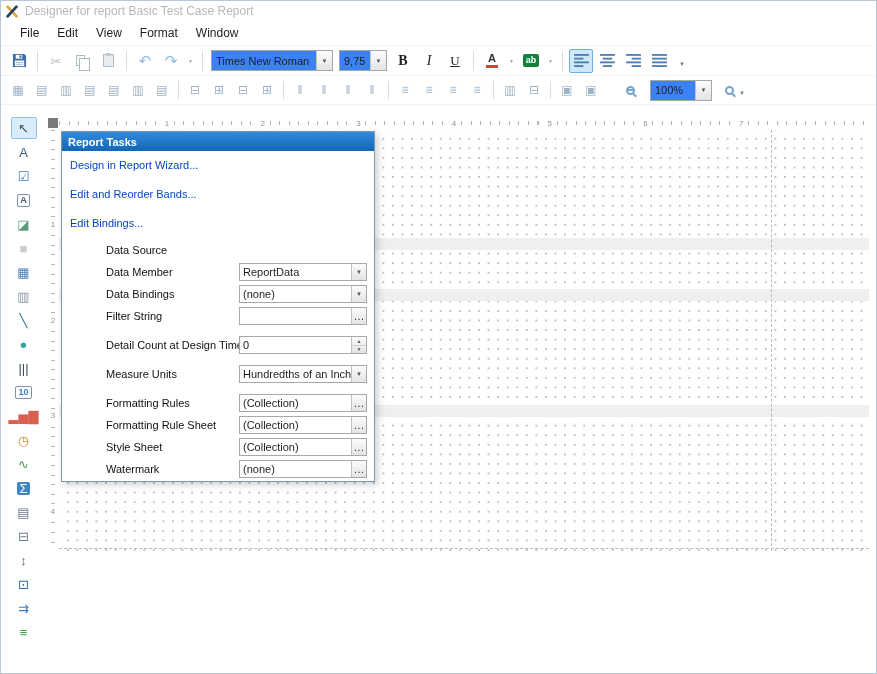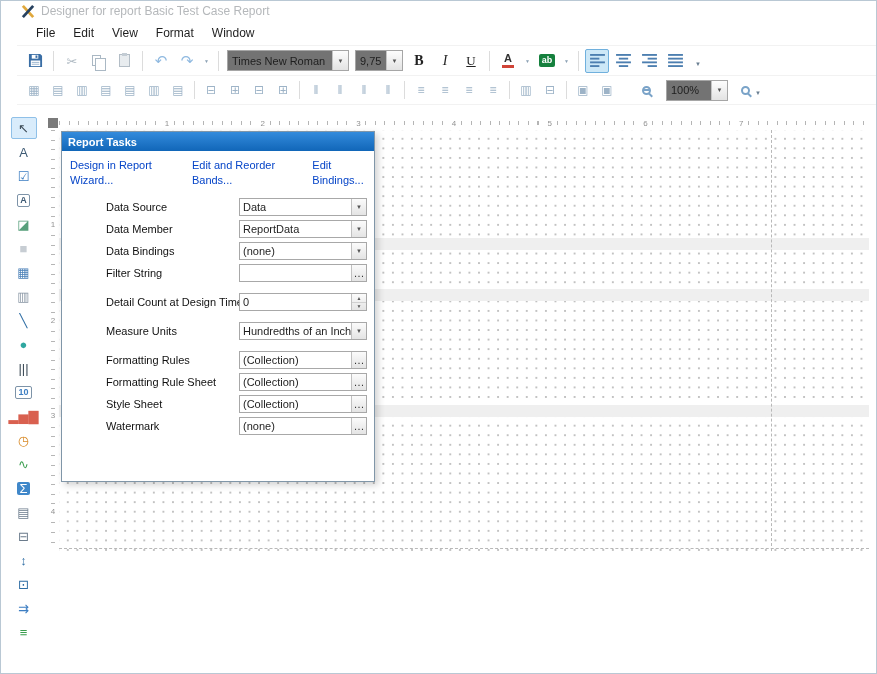--- a/index.html
+++ b/index.html
@@ -1,18 +1,18 @@
 <!DOCTYPE html>
 <html><head>
 <meta charset="utf-8">
 <style>
   * { box-sizing: border-box; }
   html,body { margin:0; padding:0; background:#fff; }
   body { width:877px; height:674px; font-family:"Liberation Sans","DejaVu Sans",sans-serif; overflow:hidden; }
-  .window { position:relative; width:877px; height:674px; border:1px solid #b9c8d4; background:#fff;padding-left:16px; }
+  .window { position:relative; width:877px; height:674px; border:1px solid #b9c8d4; background:#fff; }
 
   
   .titlebar { height:20px; display:flex; align-items:center; gap:5px; padding-left:4px; }
   .title-text { font-size:12px; color:#b5b8bb; white-space:nowrap; }
 
   
   .menubar { height:25px; display:flex; align-items:center; padding-left:10px; border-bottom:1px solid #f2f2f2; }
   .menu-item { padding:3px 9px; font-size:12px; color:#1e1e1e; cursor:default; }
 
   
@@ -34,21 +34,21 @@
   .icon-redo::before { content:"↷"; font-size:15px; color:#8fb9e0; }
   .txt-bold { font-family:"Liberation Serif",serif; font-weight:bold; font-size:14px; color:#222; }
   .txt-italic { font-family:"Liberation Serif",serif; font-style:italic; font-size:14px; color:#222; }
   .txt-underline { font-family:"Liberation Serif",serif; text-decoration:underline; font-size:13px; color:#222; }
   .icon-fontcolor { display:flex; flex-direction:column; align-items:center; line-height:1; }
   .icon-fontcolor .fc-a { font-size:11px; font-weight:bold; color:#333; }
   .icon-fontcolor .fc-bar { width:12px; height:3px; background:#d04437; margin-top:1px; }
   .icon-highlight { background:#15803d; color:#fff; font-size:9px; font-weight:bold; padding:1px 3px; border-radius:2px; line-height:1.2; }
   .chevron-more::before { content:"▼"; font-size:6px; color:#6a7f92; }
 
-  .combo { height:21px; border:1px solid #a6a6a6; background:#737373; display:flex; align-items:stretch; font-size:11px; margin:12px 2px; }
+  .combo { height:21px; border:1px solid #a6a6a6; background:#3b82f6; display:flex; align-items:stretch; font-size:11px; margin:12px 2px; }
   .combo .val { flex:1; display:flex; align-items:center; padding:0 4px; white-space:nowrap; overflow:hidden; color:#1e1e1e; }
   .combo .drop { width:16px; border-left:1px solid #c4c4c4; background:linear-gradient(#fdfdfd,#e3e3e3); display:flex; align-items:center; justify-content:center; }
   .combo .drop::before { content:"▼"; font-size:6px; color:#555; }
 
   .tb2-btn { width:22px; height:22px; display:flex; align-items:center; justify-content:center; position:relative; cursor:default; }
   .tb2-glyph { font-size:12px; color:var(--ic,#9db3c7); line-height:1; }
   .tb2-btn.sep-after { margin-right:9px; }
   .tb2-btn.sep-after::after { content:""; position:absolute; right:-6px; top:2px; width:1px; height:18px; background:#dcdcdc; }
   .icon-mag { position:relative; width:9px; height:9px; border:2px solid #7aa3c8; border-radius:50%; }
   .icon-mag::after { content:""; position:absolute; width:5px; height:2px; background:#7aa3c8; bottom:-3px; right:-4px; transform:rotate(45deg); }
@@ -75,21 +75,21 @@
   .surface { position:absolute; left:58px; top:129px; width:810px; height:421px; background:#fff;
     background-image:radial-gradient(circle,#c2c2c2 0.8px,transparent 0.9px); background-size:9.57px 9.57px; background-position:4px 4px; }
   .band-sep { position:absolute; left:0; right:0; height:12px; background:#efefef; }
   .band-sep.b1 { top:108px; } .band-sep.b2 { top:159px; } .band-sep.b3 { top:275px; }
   .margin-line-v { position:absolute; left:712px; top:0; bottom:0; border-left:1px dashed #b8b8b8; }
   .margin-line-h { position:absolute; left:0; right:0; top:418px; border-top:1px dashed #b8b8b8; }
 
   
   .report-tasks { position:absolute; left:60px; top:130px; width:314px; height:351px; background:#fff; border:1px solid #8096a8; box-shadow:3px 3px 7px rgba(0,0,0,.18); z-index:5; }
   .rt-header { height:19px; background:linear-gradient(#338bdc,#1166b8); color:#fff; font-size:11px; font-weight:bold; display:flex; align-items:center; padding-left:6px; }
-  .rt-links { padding:7px 0 0 8px; display:flex; flex-direction:row; gap:14px; }
+  .rt-links { padding:7px 0 0 8px; display:flex; flex-direction:column; gap:14px; }
   .rt-link { color:#0645c8; font-size:11px; line-height:15px; width:max-content; cursor:pointer; }
   .rt-fields { padding:10px 7px 0 8px; }
   .rt-row { display:flex; align-items:center; height:18px; margin-bottom:4px; }
   .rt-row.group-break { margin-top:11px; }
   .rt-label { width:133px; flex:none; font-size:11px; color:#111; white-space:nowrap;margin-left:36px; }
   .rt-control { flex:1; height:18px; border:1px solid #a8a8a8; background:#fff; display:flex; align-items:stretch; min-width:0; }
   .rt-value { flex:1; display:flex; align-items:center; font-size:11px; color:#1e1e1e; padding-left:3px; white-space:nowrap; overflow:hidden; }
   .rt-btn { width:15px; flex:none; display:none; align-items:center; justify-content:center; border-left:1px solid #c0c0c0; background:linear-gradient(#fbfbfb,#e4e4e4); color:#444; cursor:default; }
   .ctl-dropdown .btn-drop { display:flex; }
   .btn-drop::before { content:"▼"; font-size:6px; color:#555; }
@@ -460,25 +460,20 @@
     <div class="rt-header">Report Tasks</div>
     <div class="rt-links">
       <span class="rt-link">Design in Report Wizard...</span>
         <span class="rt-link">Edit and Reorder Bands...</span>
         <span class="rt-link">Edit Bindings...</span>
     </div>
     <div class="rt-fields">
 
         <div class="rt-row ctl-dropdown">
           <span class="rt-label">Data Source</span>
-          <div class="rt-control">
-            <span class="rt-value">Data</span>
-            <span class="rt-btn btn-drop"></span>
-
-          </div>
         </div>
 
         <div class="rt-row ctl-dropdown">
           <span class="rt-label">Data Member</span>
           <div class="rt-control">
             <span class="rt-value">ReportData</span>
             <span class="rt-btn btn-drop"></span>
 
           </div>
         </div>

